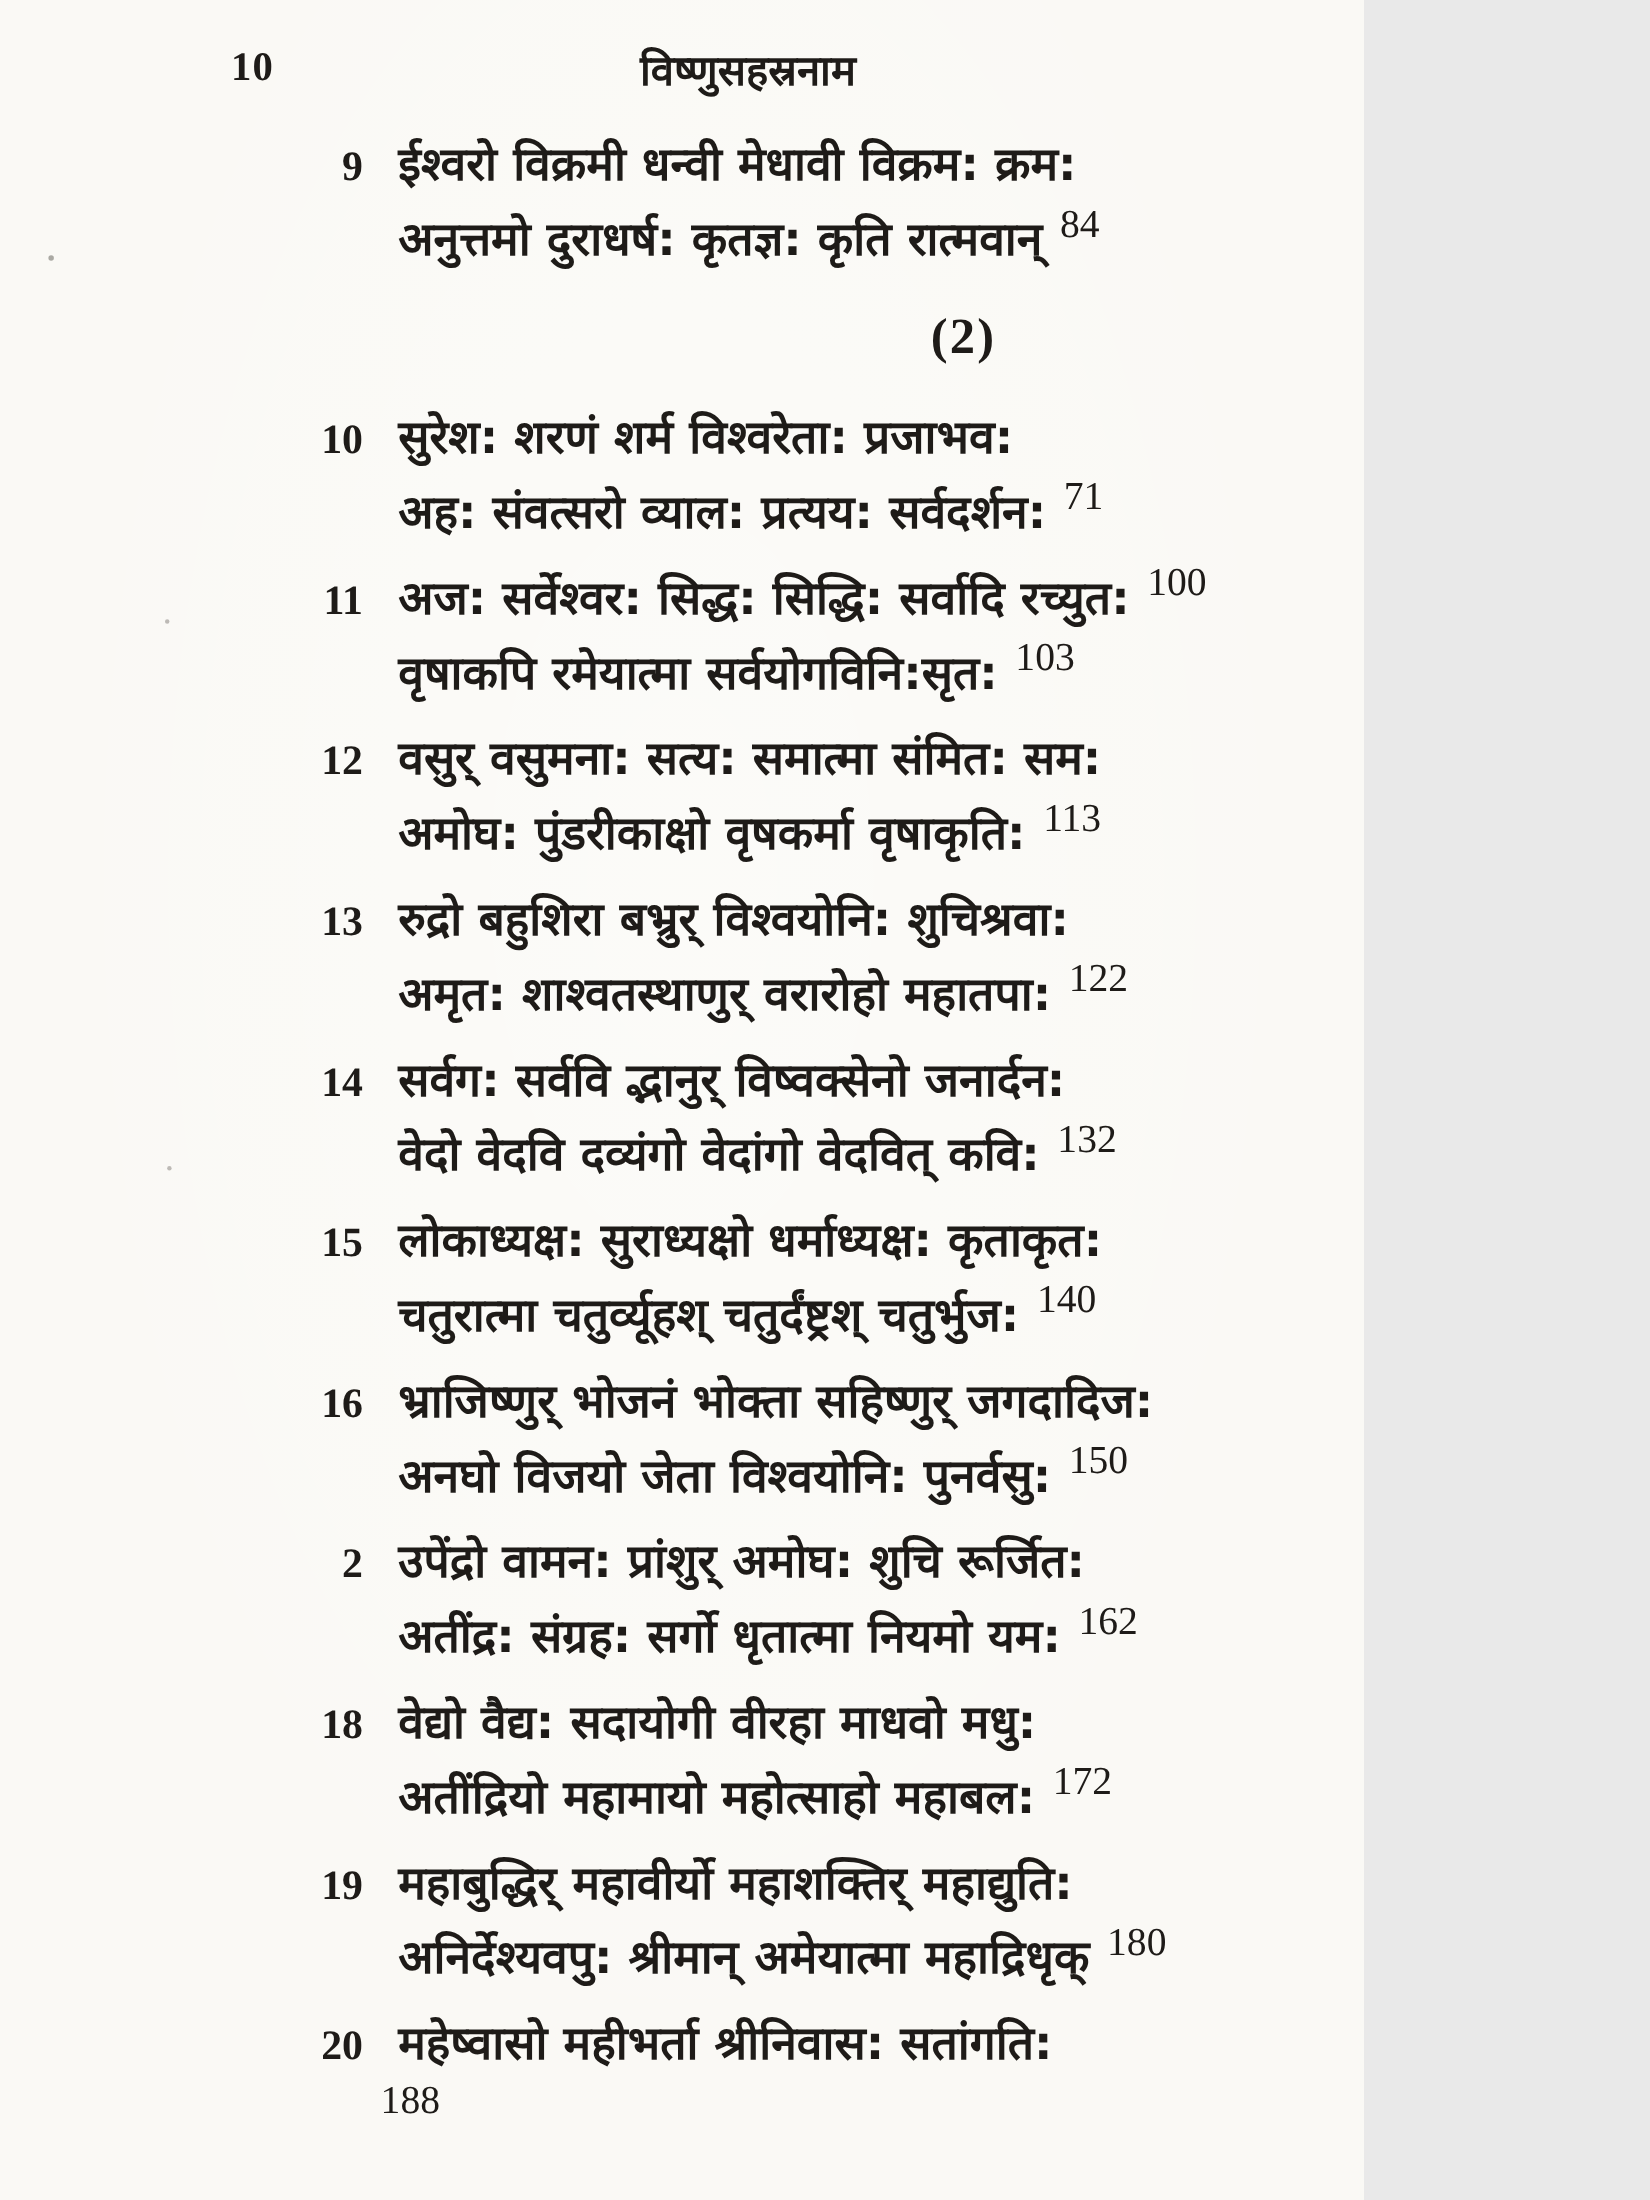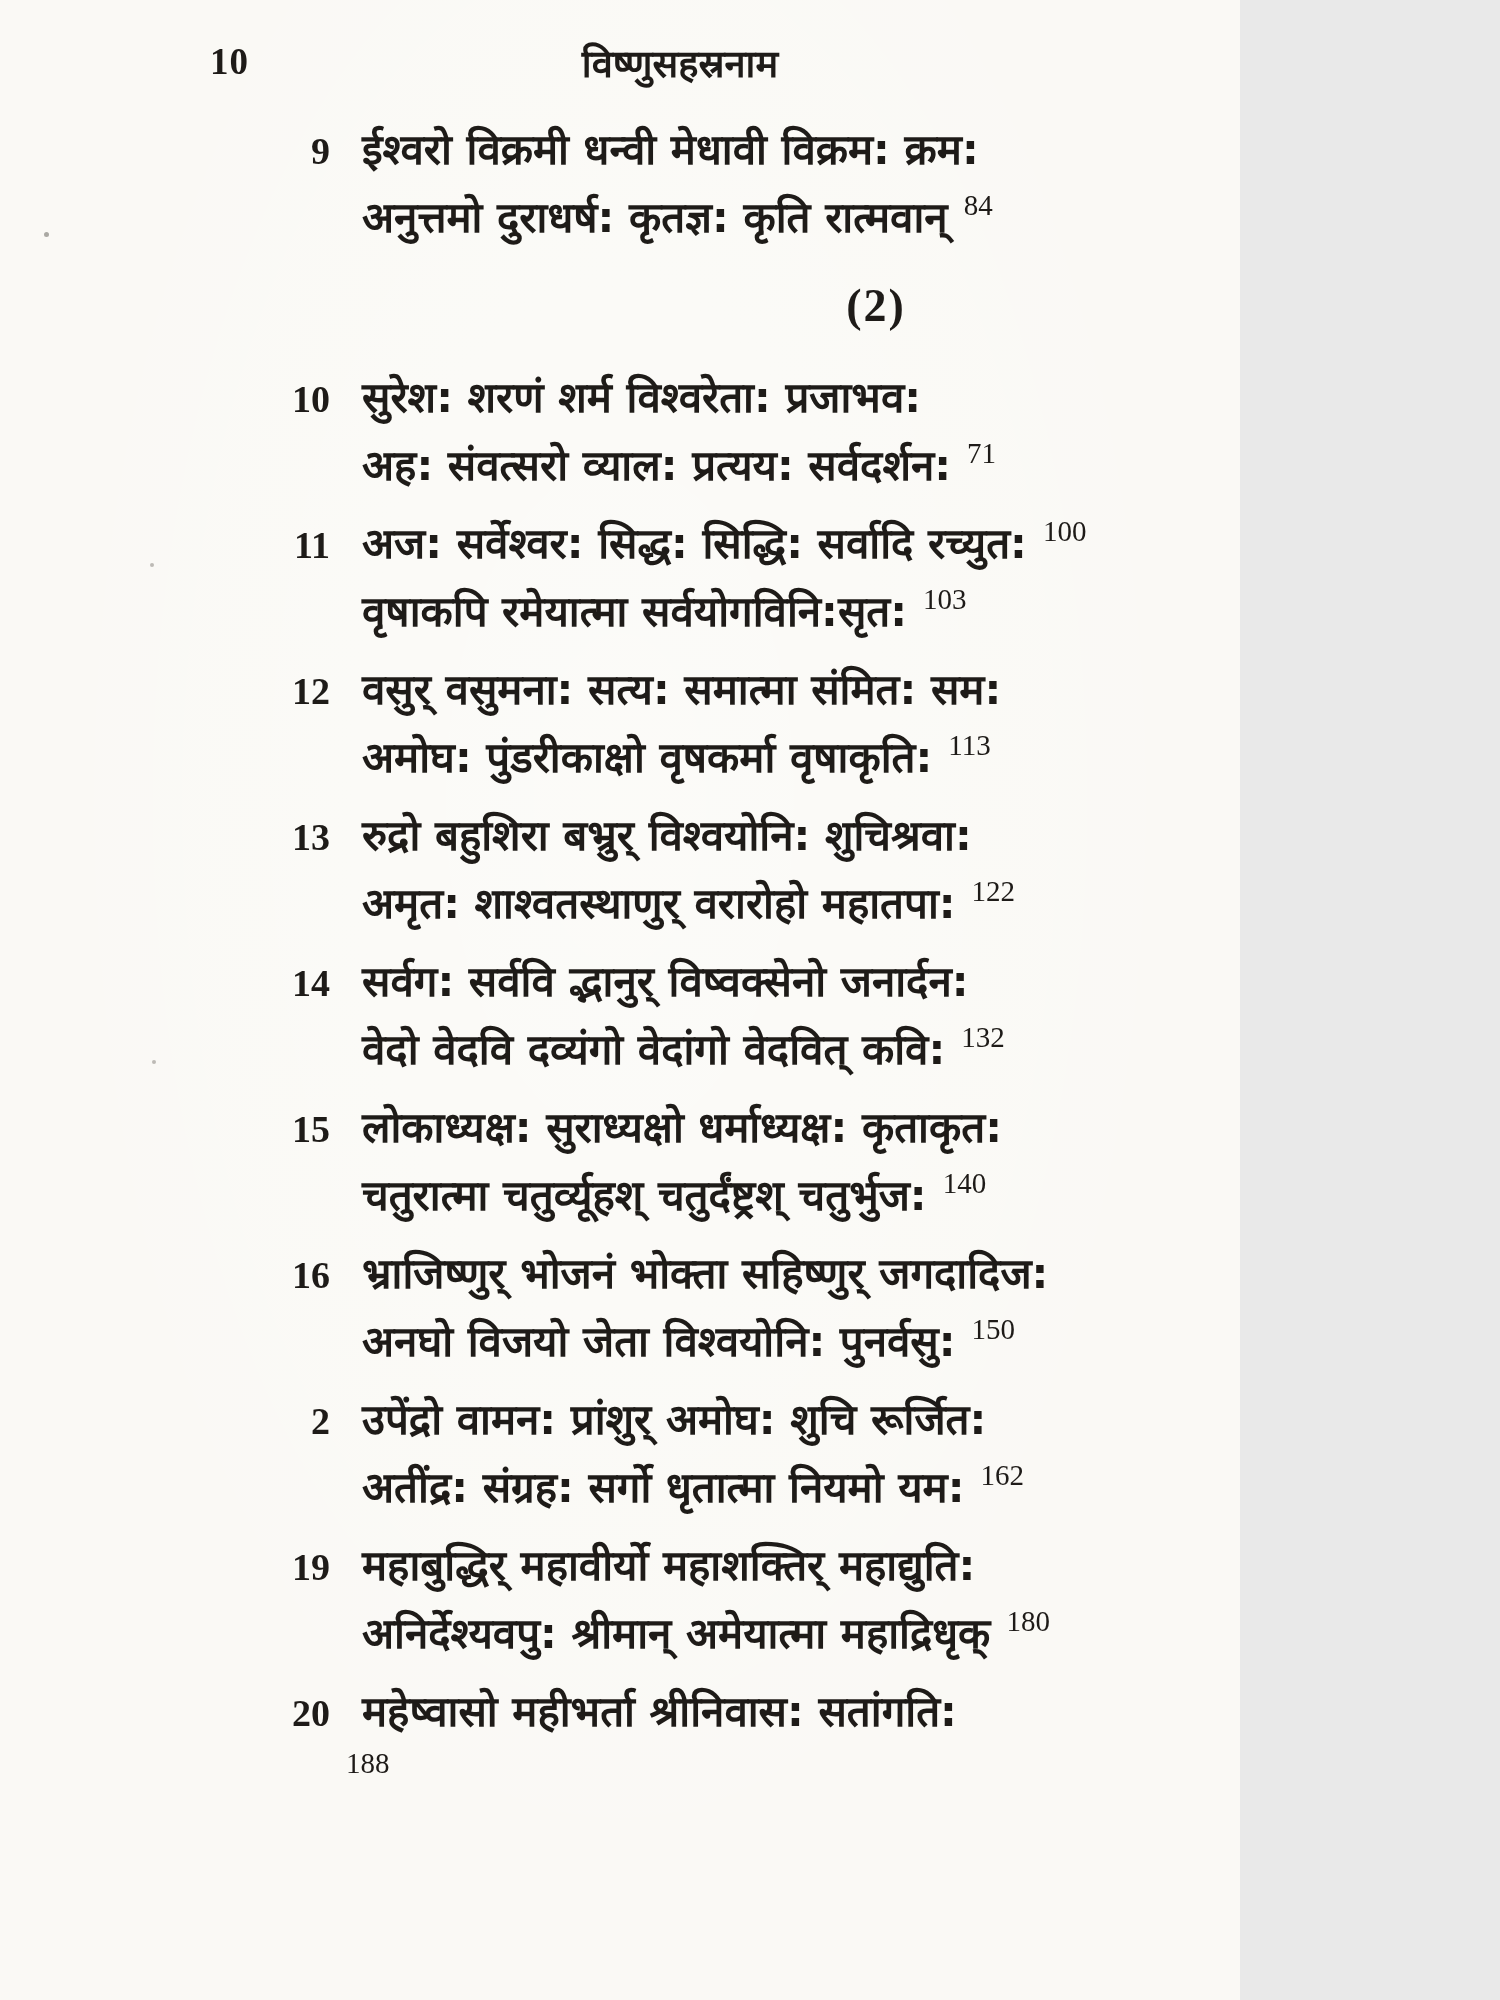--- a/index.html
+++ b/index.html
@@ -39,21 +39,21 @@
     font-size:42px; font-weight:600; white-space:nowrap;
   }
   .vnum{
     flex:0 0 330px; text-align:right;
     font-family:"Liberation Serif", serif;
     font-size:38px; font-weight:700;
   }
   .vtext{ margin-left:32px; }
   .ref{
     font-family:"Liberation Serif", serif;
-    font-size:29px; font-weight:400;
+    font-size:36px; font-weight:400;
     margin-left:16px;
     transform:translateY(-17px);
   }
   .section-label{
     margin:16px 0 20px; height:76px; line-height:76px;
     width:1500px; text-align:center; transform:translateX(126px);
     font-family:"Liberation Serif", serif;
     font-size:46px; font-weight:700; letter-spacing:2px;
   }
   
@@ -188,20 +188,32 @@
       <span class="vtext">उपेंद्रो वामन: प्रांशुर् अमोघ: शुचि रूर्जित:</span>
 
     </div>
     <div class="vline">
       <span class="vnum"></span>
       <span class="vtext">अतींद्र: संग्रह: सर्गो धृतात्मा नियमो यम:</span>
       <span class="ref">162</span>
     </div>
   </div>
 
+  <div class="verse">
+    <div class="vline">
+      <span class="vnum">18</span>
+      <span class="vtext">वेद्यो वैद्य: सदायोगी वीरहा माधवो मधु:</span>
+
+    </div>
+    <div class="vline">
+      <span class="vnum"></span>
+      <span class="vtext">अतींद्रियो महामायो महोत्साहो महाबल:</span>
+      <span class="ref">172</span>
+    </div>
+  </div>
 
   <div class="verse">
     <div class="vline">
       <span class="vnum">19</span>
       <span class="vtext">महाबुद्धिर् महावीर्यो महाशक्तिर् महाद्युति:</span>
 
     </div>
     <div class="vline">
       <span class="vnum"></span>
       <span class="vtext">अनिर्देश्यवपु: श्रीमान् अमेयात्मा महाद्रिधृक्</span>

